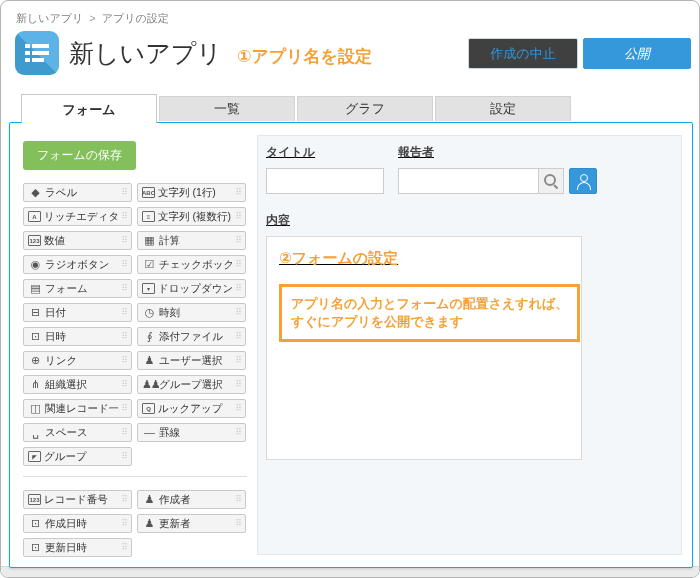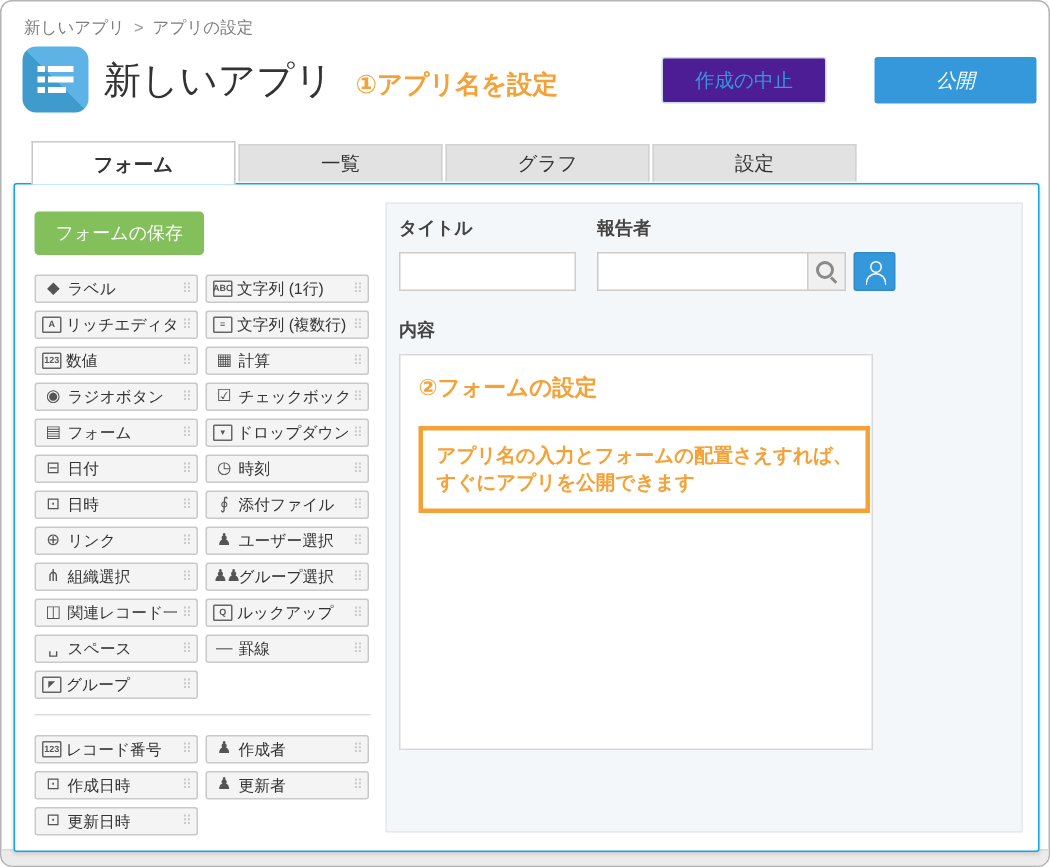--- a/index.html
+++ b/index.html
@@ -17,21 +17,21 @@
   .app-icon .bars { width:24px; }
   .app-icon .row { display:flex; gap:2px; height:4px; margin:3px 0; }
   .app-icon .sq { width:5px; background:#fff; }
   .app-icon .bar { flex:1; background:#fff; }
   .app-icon .bar.short { flex:0 0 12px; }
   .page-title { position:absolute; left:68px; top:36px; font-size:25px; color:#333; }
   .annot-1 { position:absolute; left:236px; top:44px; font-size:17px; font-weight:bold;
     color:var(--accent,#F5A137); }
   .btn { position:absolute; top:37px; height:31px; font-size:13px; text-align:center;
     line-height:29px; cursor:pointer; border-radius:2px; }
-  .btn-cancel { left:440px; width:110px; background:#4c1d95; border:1px solid #c9d8e1;
+  .btn-cancel { left:467px; width:110px; background:#404040; border:1px solid #c9d8e1;
     color:var(--blue,#3498DB); }
   .btn-publish { left:582px; width:108px; background:var(--blue,#3498DB);
     border:1px solid var(--blue,#3498DB); color:#fff;font-style:italic; }
 
   
   .tabs { position:absolute; left:20px; top:93px; height:29px; display:flex;
     align-items:center; gap:2px; z-index:3; }
   .tab { width:136px; height:25px; line-height:24px; text-align:center; font-size:13px;
     color:#333; background:#e2e2e2; border:1px solid #d2d2d2; border-bottom:none;
     cursor:pointer; }
@@ -57,21 +57,21 @@
     line-height:1; letter-spacing:-1px; }
   .f-icon.boxed { width:13px; height:11px; border:1px solid #666; border-radius:1px;
     display:inline-flex; align-items:center; justify-content:center; font-size:6px;
     font-weight:bold; letter-spacing:0; }
   .f-label { flex:1; font-size:10.5px; color:#333; white-space:nowrap; overflow:hidden; }
   .f-handle { flex:none; font-size:9px; color:#c9c9c9; line-height:1; }
   .pal-divider { border:none; border-top:1px solid #ddd; margin:10px 0; }
 
   
   .canvas { position:absolute; left:247px; top:12px; width:425px; height:420px;
-    background:var(--canvas,#F4F7F9); border:1px solid #e3e9ec; padding:8px 0 0 8px; }
+    background:var(--canvas,#F4F7F9); border:1px solid #e3e9ec; padding:8px 0 0 8px;text-decoration:underline; }
   .fields-row { display:flex; gap:14px; }
   .field-label { font-size:12px; font-weight:bold; color:#444; margin-bottom:7px; }
   .text-input { height:26px; border:1px solid #ccc; background:#fff; font-size:12px;
     padding:0 5px; outline:none; }
   .title-input { width:118px; }
   .reporter-wrap { display:flex; align-items:flex-start; }
   .reporter-input { width:140px; border-right:none; }
   .lookup-btn { width:26px; height:26px; background:#f0f0f0; border:1px solid #ccc;
     display:flex; align-items:center; justify-content:center; cursor:pointer; }
   .user-btn { width:28px; height:26px; margin-left:5px; background:var(--blue,#3498DB);
@@ -81,21 +81,21 @@
   .mag::before { content:""; position:absolute; left:0; top:0; width:8px; height:8px;
     border:2px solid #8a8a8a; border-radius:50%; }
   .mag::after { content:""; position:absolute; left:10px; top:10px; width:5px; height:2px;
     background:#8a8a8a; transform:rotate(45deg); transform-origin:left center; }
   .person { position:relative; width:14px; height:15px; display:inline-block; }
   .person::before { content:""; position:absolute; left:4px; top:0; width:6px; height:6px;
     border:1.5px solid #fff; border-radius:50%; }
   .person::after { content:""; position:absolute; left:1px; top:8px; width:12px; height:7px;
     border:1.5px solid #fff; border-bottom:none; border-radius:7px 7px 0 0; }
   .content-label { margin-top:18px; }
-  .content-box { width:316px; height:264px; background:#fff; border:1px solid #d9d9d9;
+  .content-box { width:316px; height:224px; background:#fff; border:1px solid #d9d9d9;
     padding:12px 12px; }
   .annot-2 { font-size:15px; font-weight:bold; color:var(--accent,#F5A137); }
   .callout { display:inline-block; margin-top:16px; border:3px solid var(--accent,#F5A137);
     padding:8px 9px; font-size:13px; font-weight:bold; color:var(--accent,#F5A137);
     line-height:1.4; white-space:nowrap; }
 </style>
 </head>
 <body>
 
 <div class="page">

